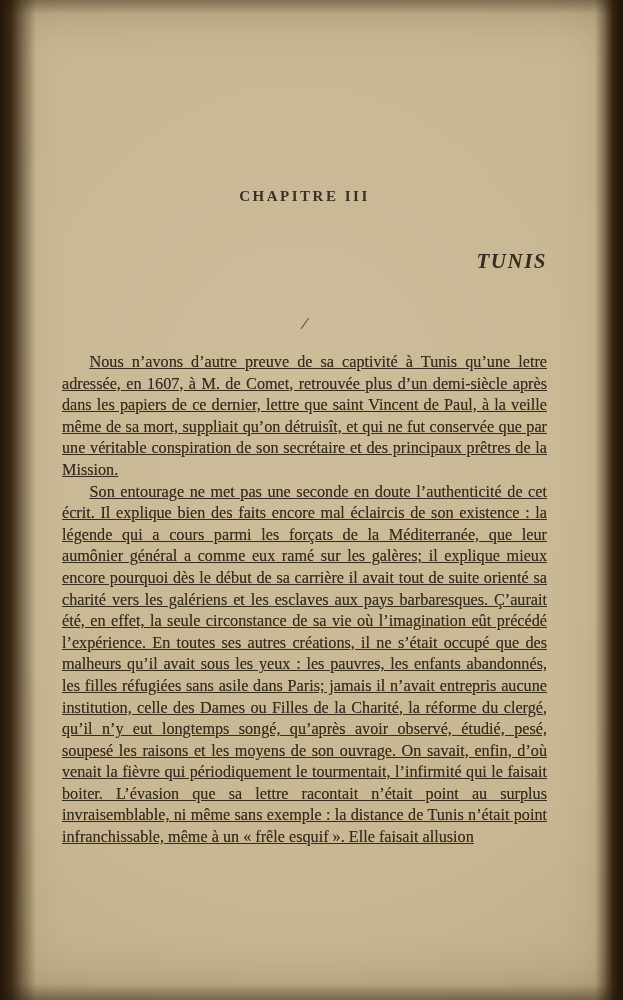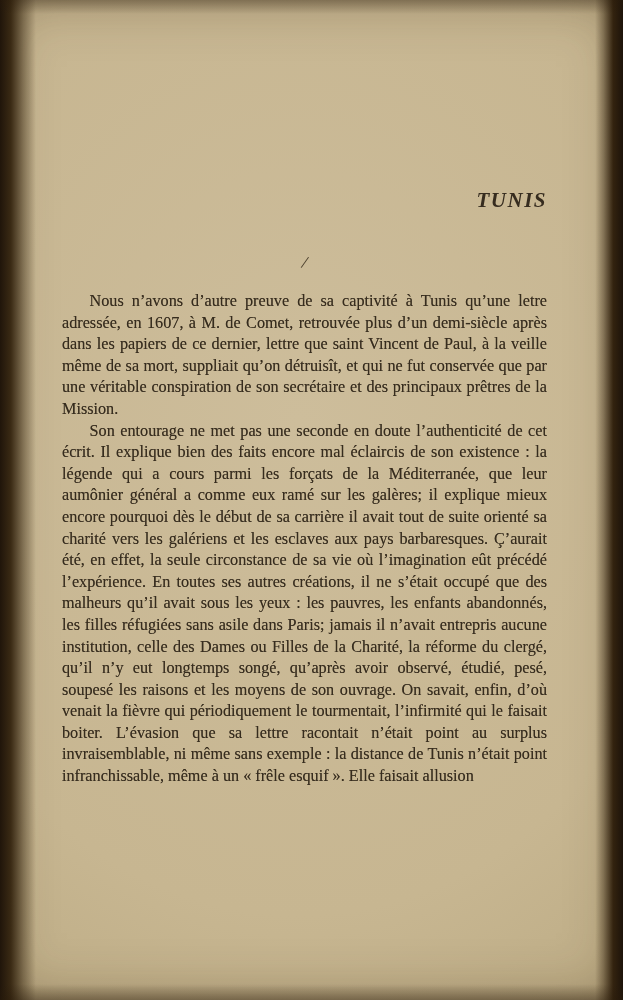--- a/index.html
+++ b/index.html
@@ -85,20 +85,21 @@
   .text-block {
     font-size: 16.2px;
     line-height: 21.6px;
     text-align: justify;
     color: #362c1e;
     text-shadow: 0 0 0.4px rgba(54,44,30,0.55);
   }
   .text-block p {
     margin: 0;
     text-indent: 1.7em;
+    text-decoration: underline;
   }
 
   .watermark {
     position: absolute;
     left: 213px;
     top: 824px;
     font-family: "Liberation Serif", "DejaVu Serif", serif;
     font-size: 46px;
     font-weight: normal;
     white-space: nowrap;
@@ -108,20 +109,21 @@
     text-shadow: 0 0 2px rgba(255,255,255,0.5);
   }
 </style>
 </head>
 <body>
 
 <div class="scan">
 
   <div class="page-body">
 
+    <div class="chapter-label">CHAPITRE III</div>
 
     <div class="chapter-title">TUNIS</div>
 
     <span class="stray-mark">/</span>
 
     <div class="text-block">
       <p>Nous n’avons d’autre preuve de sa captivité à Tunis qu’une letre adressée, en 1607, à M. de Comet, retrouvée plus d’un demi-siècle après dans les papiers de ce dernier, lettre que saint Vincent de Paul, à la veille même de sa mort, suppliait qu’on détruisît, et qui ne fut conservée que par une véritable conspiration de son secrétaire et des principaux prêtres de la Mission.</p>
       <p>Son entourage ne met pas une seconde en doute l’authenticité de cet écrit. Il explique bien des faits encore mal éclaircis de son existence : la légende qui a cours parmi les forçats de la Méditerranée, que leur aumônier général a comme eux ramé sur les galères; il explique mieux encore pourquoi dès le début de sa carrière il avait tout de suite orienté sa charité vers les galériens et les esclaves aux pays barbaresques. Ç’aurait été, en effet, la seule circonstance de sa vie où l’imagination eût précédé l’expérience. En toutes ses autres créations, il ne s’était occupé que des malheurs qu’il avait sous les yeux : les pauvres, les enfants abandonnés, les filles réfugiées sans asile dans Paris; jamais il n’avait entrepris aucune institution, celle des Dames ou Filles de la Charité, la réforme du clergé, qu’il n’y eut longtemps songé, qu’après avoir observé, étudié, pesé, soupesé les raisons et les moyens de son ouvrage. On savait, enfin, d’où venait la fièvre qui périodiquement le tourmentait, l’infirmité qui le faisait boiter. L’évasion que sa lettre racontait n’était point au surplus invraisemblable, ni même sans exemple : la distance de Tunis n’était point infranchissable, même à un « frêle esquif ». Elle faisait allusion</p>
     </div>
 

